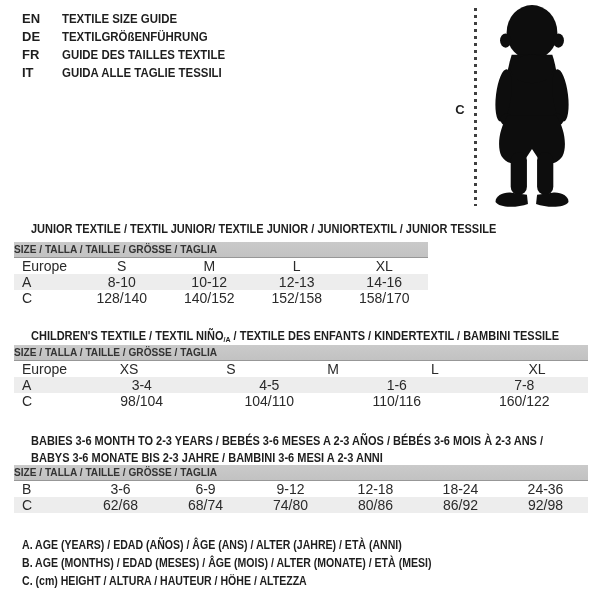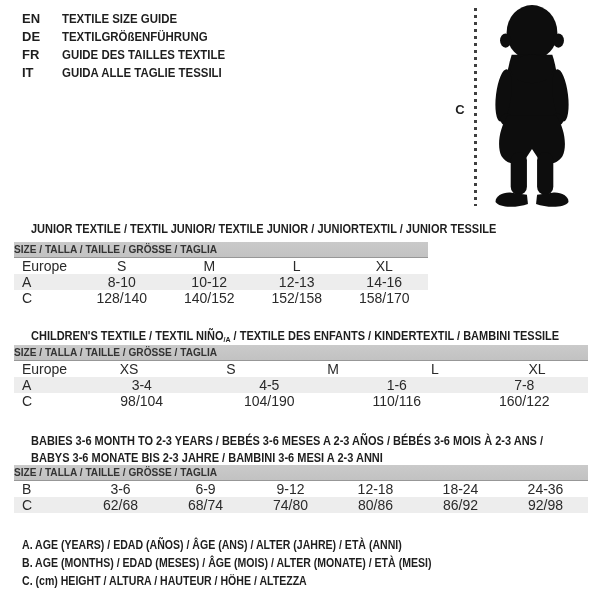--- a/index.html
+++ b/index.html
@@ -157,21 +157,21 @@
     <span class="cell label">A</span>
   <span class="cell val">3-4</span>
               <span class="cell val">4-5</span>
               <span class="cell val">1-6</span>
               <span class="cell val">7-8</span>
             </div>
 
   <div class="tbl-row">
     <span class="cell label">C</span>
   <span class="cell val">98/104</span>
-              <span class="cell val">104/190</span>
+              <span class="cell val">104/110</span>
               <span class="cell val">110/116</span>
               <span class="cell val">160/122</span>
             </div>
 </div>
     </div>
   </section>
 
   <section class="size-section">
     <h2 class="section-title"><span class="cond title-inner"><span>BABIES 3-6 MONTH TO 2-3 YEARS / BEBÉS 3-6 MESES A 2-3 AÑOS / BÉBÉS 3-6 MOIS À 2-3 ANS /</span><br><span>BABYS 3-6 MONATE BIS 2-3 JAHRE / BAMBINI 3-6 MESI A 2-3 ANNI</span></span></h2>
     <div class="size-table">

